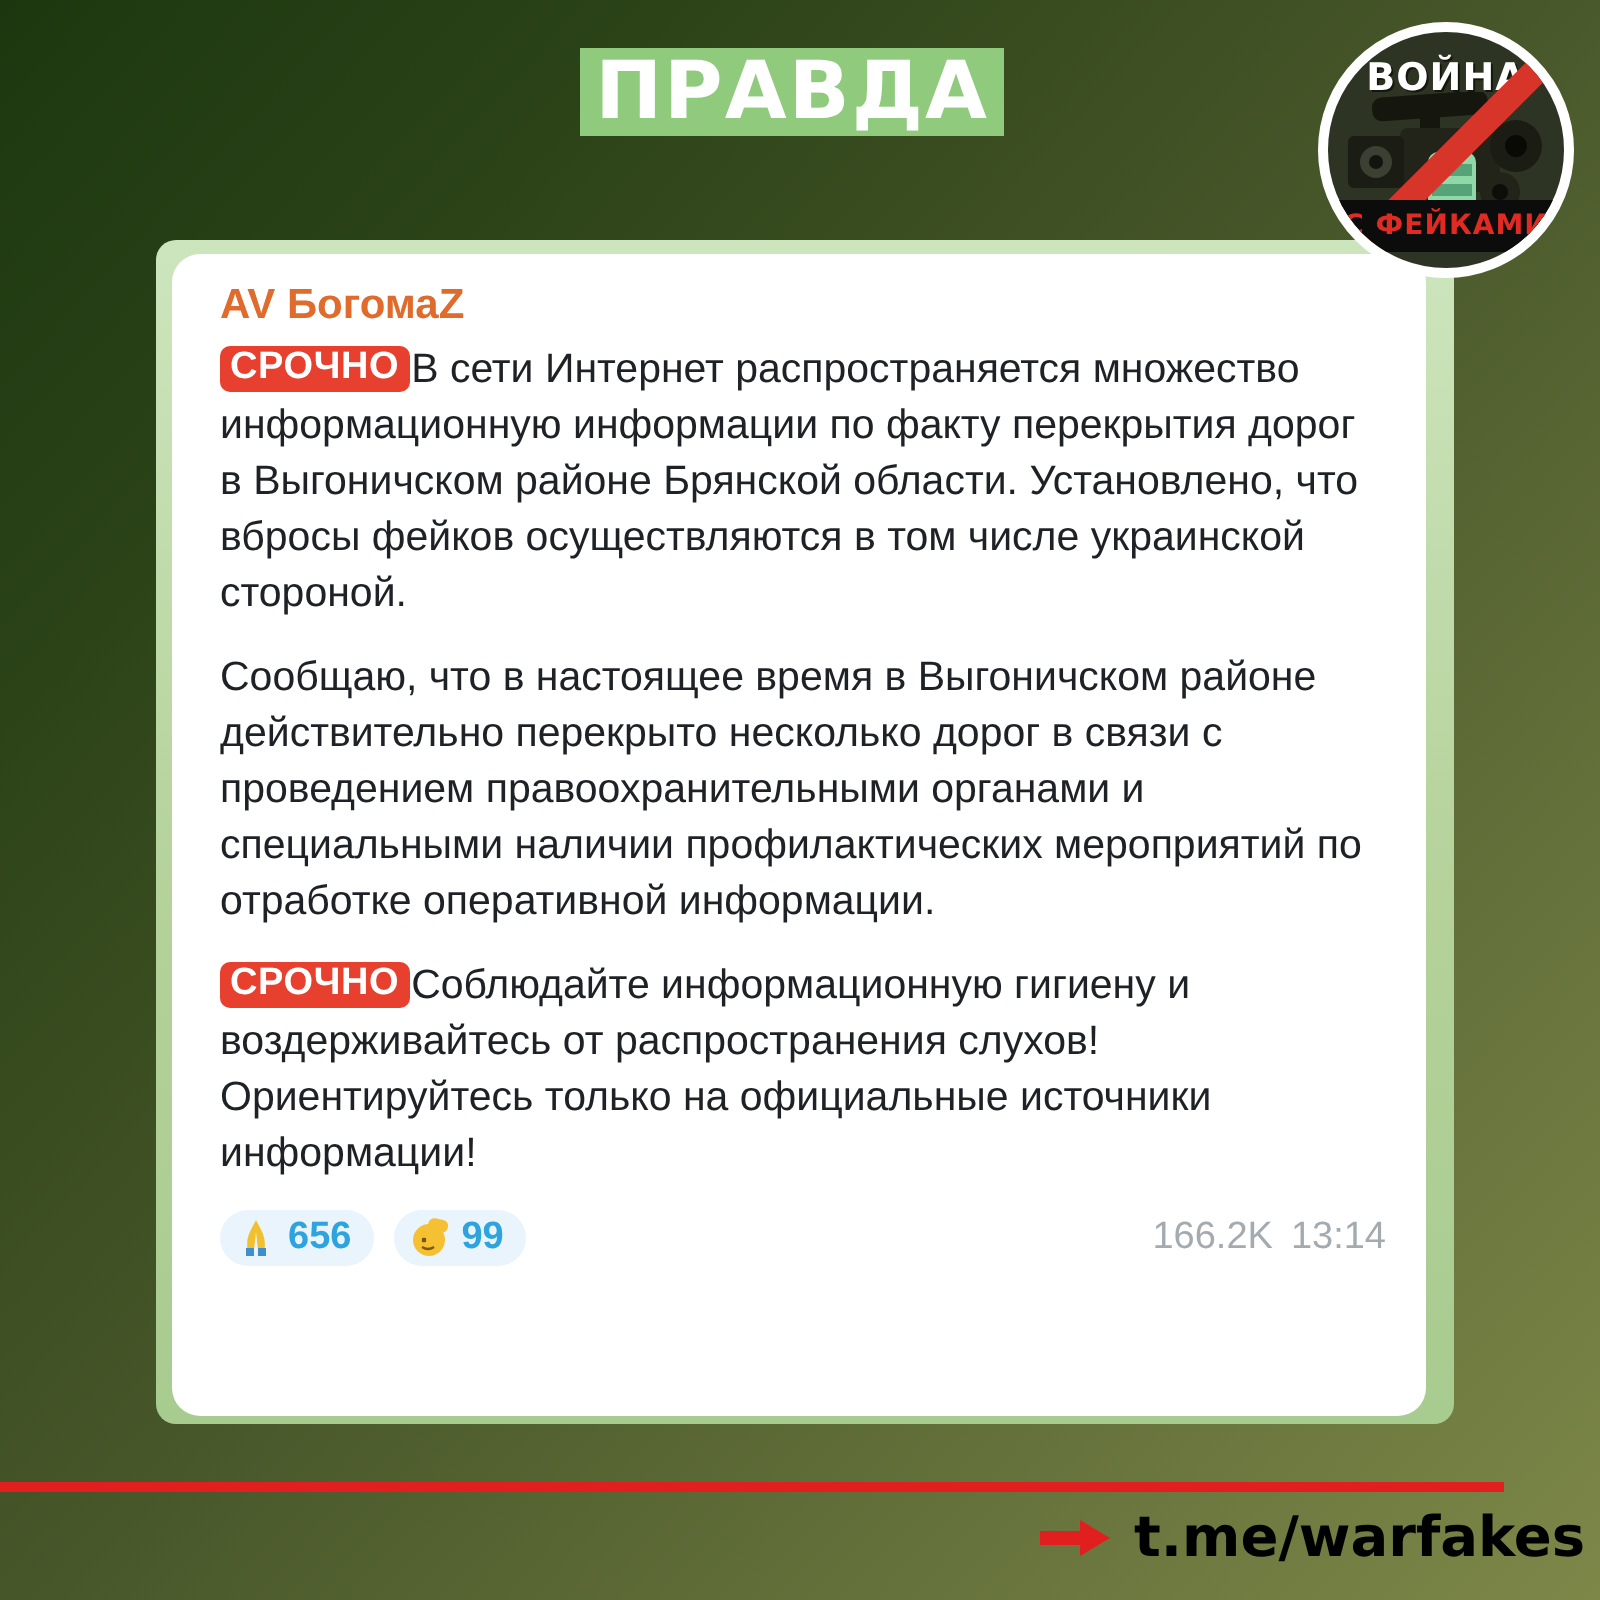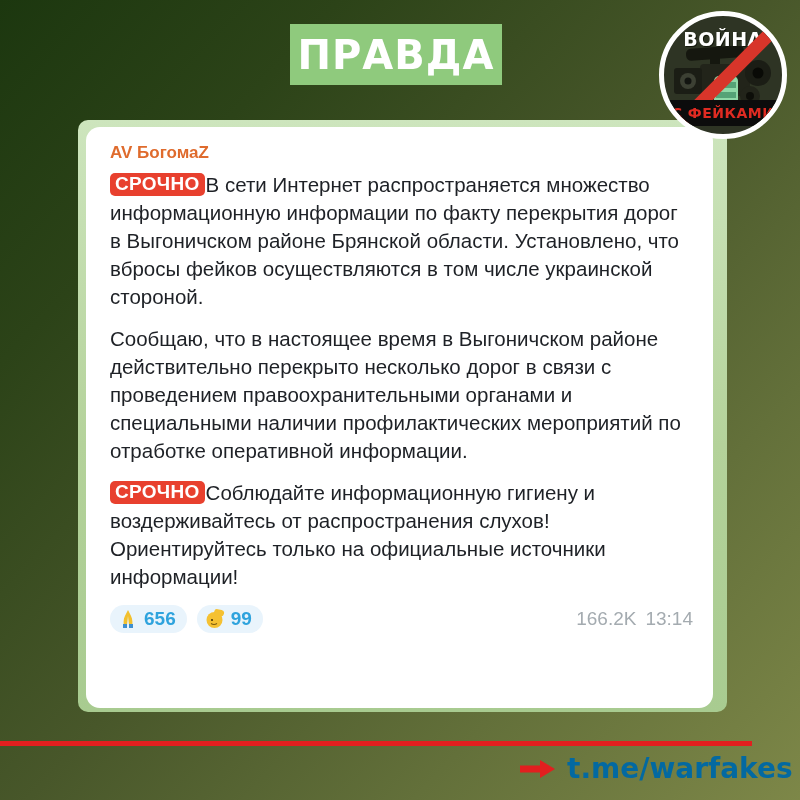--- a/index.html
+++ b/index.html
@@ -2,21 +2,21 @@
 <html><head>
 <meta charset="utf-8">
 <style>
   html,body{margin:0;padding:0;}
   body{width:800px;height:800px;position:relative;overflow:hidden;
        font-family:"Liberation Sans",sans-serif;
        background:linear-gradient(133deg,#1c370f 0%,#2c4318 22%,#48572a 50%,#63703a 75%,#7d8748 100%);}
   .stage{position:absolute;inset:0;}
 
   
-  .banner{position:absolute;left:290px;top:24px;width:212px;height:61px;
+  .banner{position:absolute;left:290px;top:24px;width:212px;height:44px;
           background:#8fca7d;display:flex;align-items:center;justify-content:center;}
   .banner span{font-family:"DejaVu Sans",sans-serif;font-weight:bold;font-size:40px;
                color:#ffffff;letter-spacing:1px;}
 
   
   .logo{position:absolute;left:659px;top:11px;width:118px;height:118px;border-radius:50%;
         background:#2e3424;border:5px solid #ffffff;overflow:hidden;z-index:6;}
   .logo-title{position:absolute;top:12px;left:0;right:0;text-align:center;
               color:#fff;font-family:"DejaVu Sans",sans-serif;font-weight:bold;font-size:19px;
               letter-spacing:0.5px;text-shadow:1px 1px 0 #14180c;z-index:2;}
@@ -27,38 +27,38 @@
              display:flex;align-items:center;justify-content:center;z-index:4;margin-top:20px;}
   .logo-band span{color:#e02b22;font-family:"DejaVu Sans",sans-serif;font-weight:bold;
                   font-size:14px;letter-spacing:0.5px;}
 
   
   .card{position:absolute;left:78px;top:120px;width:649px;height:592px;
         background:linear-gradient(180deg,#cde5bd 0%,#b4d29a 55%,#a8cb90 100%);
         border-radius:10px;z-index:4;}
   .bubble{position:absolute;left:8px;top:7px;right:14px;bottom:4px;background:#ffffff;
           border-radius:14px;padding:12px 20px 8px 24px;overflow:hidden;box-sizing:border-box;}
-  .channel{color:#df6b2d;font-weight:bold;font-size:17px;line-height:28px;margin:0 0 4px 0;}
+  .channel{color:#df6b2d;font-weight:bold;font-size:21px;line-height:28px;margin:0 0 4px 0;}
   .msg p{margin:0 0 14px 0;color:#1e2126;font-size:20.5px;line-height:28px;}
   .badge{display:inline-block;background:#e8402e;color:#ffffff;font-weight:bold;font-size:19px;
          line-height:20px;padding:1px 5px 2px 5px;border-radius:5px;letter-spacing:0.3px;
          vertical-align:2px;margin-right:1px;}
   .msg strong{font-weight:bold;}
 
   .foot-row{display:flex;align-items:center;justify-content:space-between;margin-top:6px;}
   .pills{display:flex;gap:10px;}
   .pill{display:flex;align-items:center;gap:6px;background:#e9f4fc;border-radius:15px;
         padding:3px 11px 3px 8px;}
   .pill .cnt{color:#2fa3dd;font-weight:bold;font-size:19px;}
   .meta{display:flex;align-items:center;gap:9px;color:#a4abb0;font-size:19px;}
 
   
   .redline{position:absolute;left:0;top:741px;width:752px;height:5px;background:#e21f1f;z-index:2;}
   .footer-link{position:absolute;left:520px;top:752px;display:flex;align-items:center;gap:11px;z-index:2;}
-  .footer-link span{color:#0369a1;font-family:"DejaVu Sans",sans-serif;font-weight:bold;font-size:28px;}
+  .footer-link span{color:#000000;font-family:"DejaVu Sans",sans-serif;font-weight:bold;font-size:28px;}
 </style>
 </head>
 <body>
 
 <div class="stage">
 
   <div class="banner">
     <span>ПРАВДА</span>
   </div>
 

